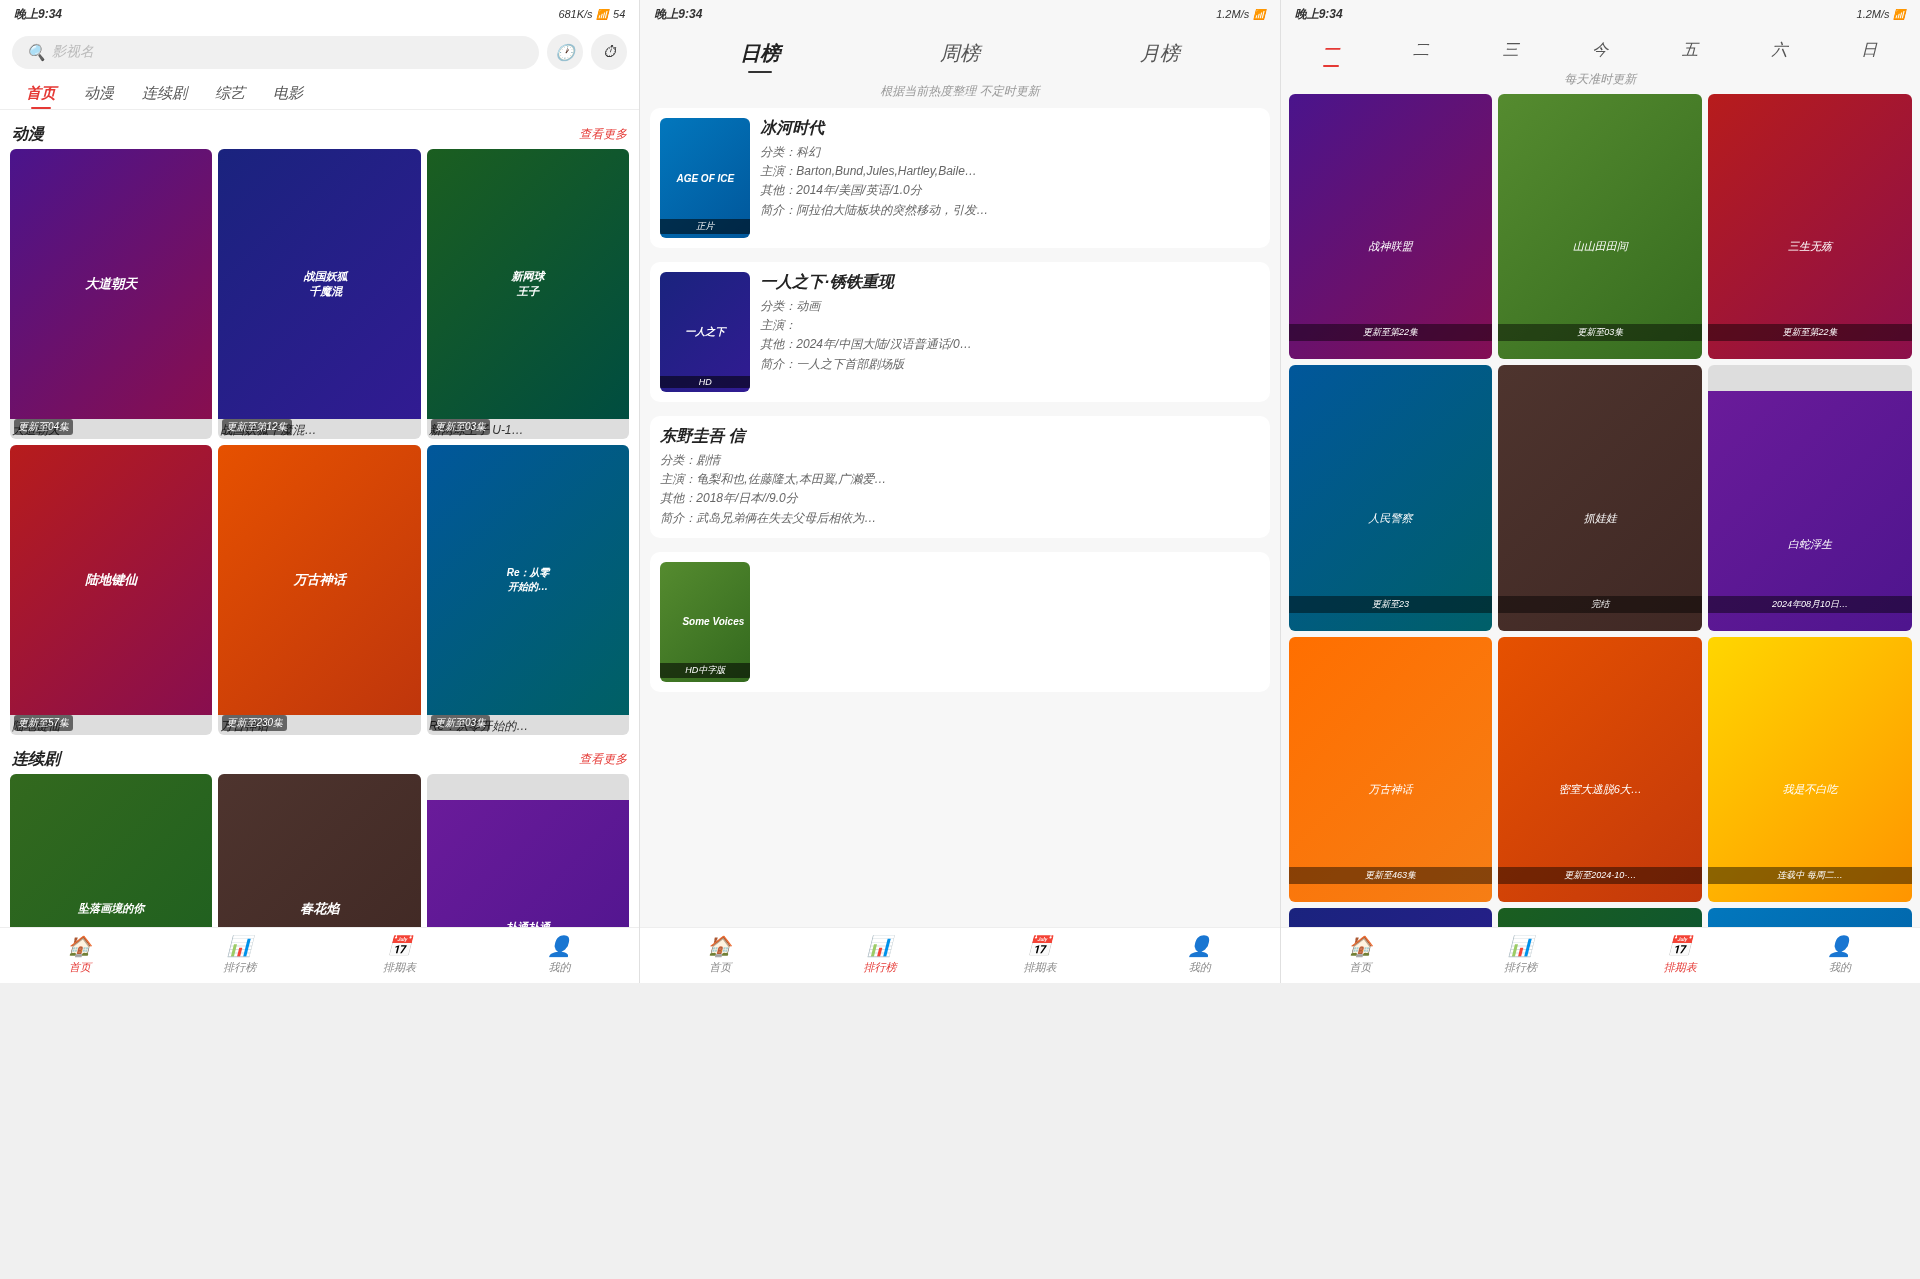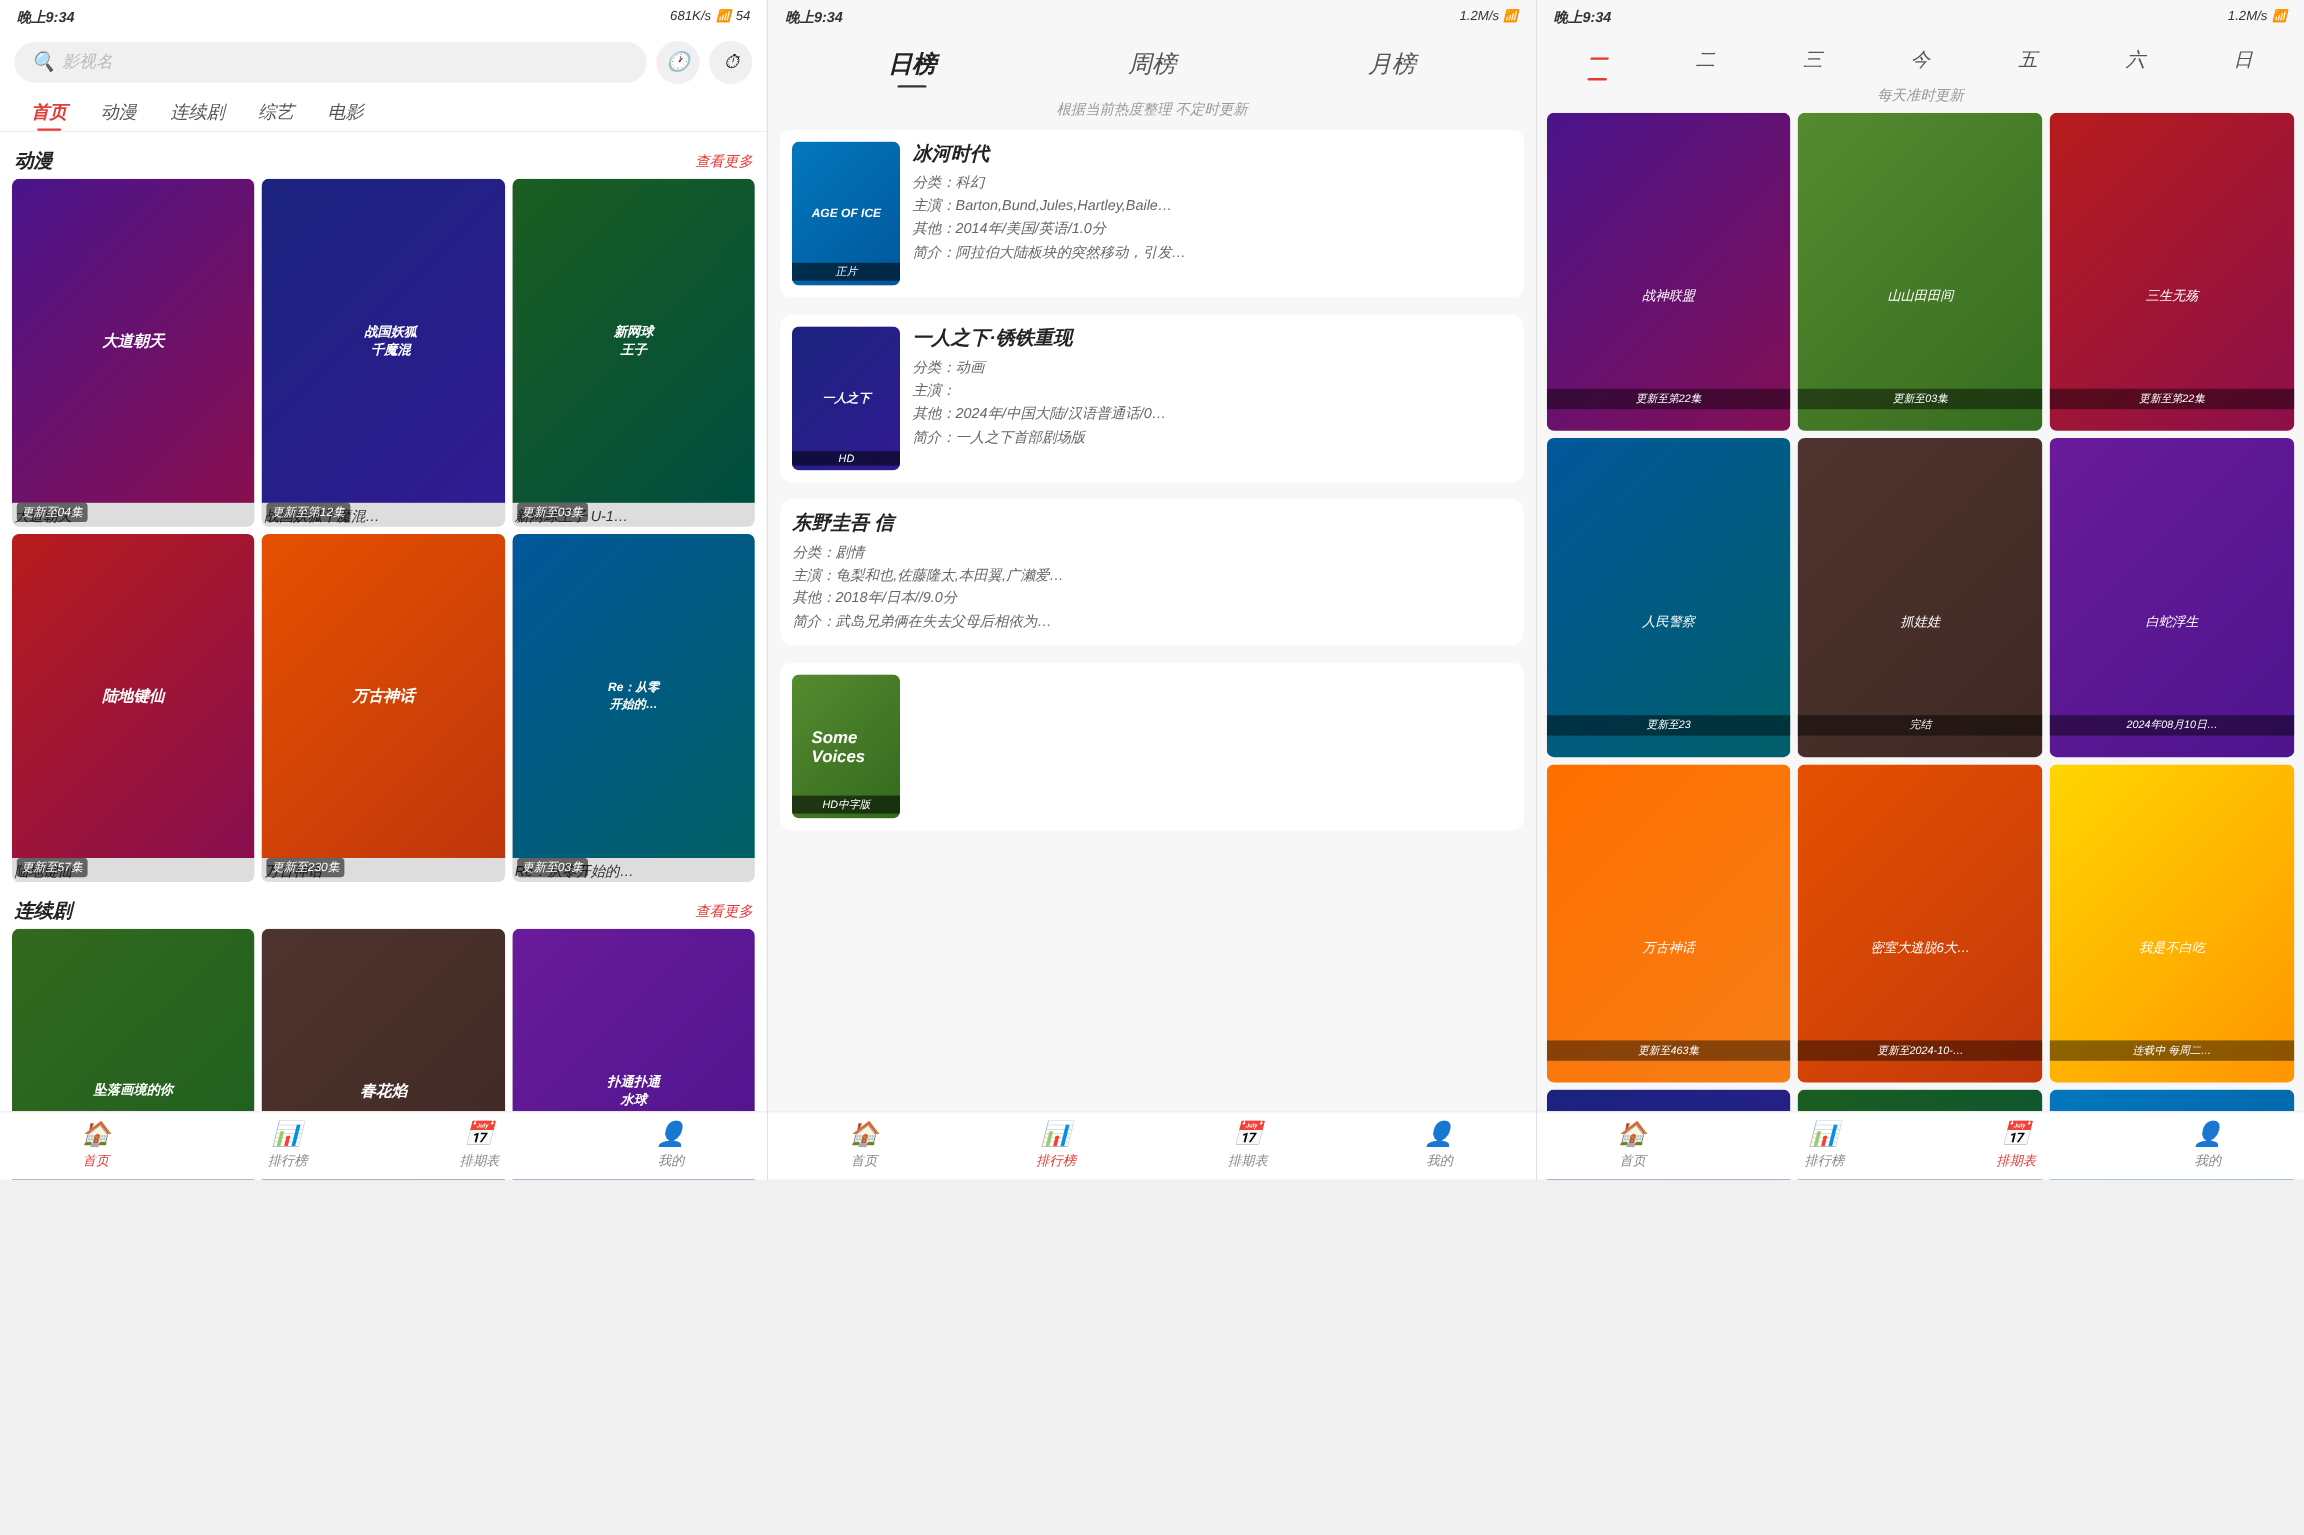--- a/index.html
+++ b/index.html
@@ -200,21 +200,21 @@
 
     
     .c1 { background: linear-gradient(135deg, #4a148c, #880e4f); }
     .c2 { background: linear-gradient(135deg, #1a237e, #311b92); }
     .c3 { background: linear-gradient(135deg, #1b5e20, #004d40); }
     .c4 { background: linear-gradient(135deg, #b71c1c, #880e4f); }
     .c5 { background: linear-gradient(135deg, #e65100, #bf360c); }
     .c6 { background: linear-gradient(135deg, #01579b, #006064); }
     .c7 { background: linear-gradient(135deg, #33691e, #1b5e20); }
     .c8 { background: linear-gradient(135deg, #4e342e, #3e2723); }
-    .c9 { background: linear-gradient(135deg, #6a1b9a, #4a148c); }
+    .c9 { background: linear-gradient(135deg, #6a1b9a, #4a148c); margin-top: 26px; }
     .c10 { background: linear-gradient(135deg, #0277bd, #01579b); }
     .c11 { background: linear-gradient(135deg, #558b2f, #33691e); }
     .c12 { background: linear-gradient(135deg, #f57f17, #e65100); }
 
     .rank-cover-badge-green {
       position: absolute; bottom: 4px; left: 0; right: 0;
       background: rgba(0,0,0,0.55); color: #fff;
       font-size: 9px; padding: 1px 4px; text-align: center;
     }
   </style>
@@ -413,21 +413,21 @@
           <span>主演：龟梨和也,佐藤隆太,本田翼,广濑爱…</span>
           <span>其他：2018年/日本//9.0分</span>
           <span>简介：武岛兄弟俩在失去父母后相依为…</span>
         </div>
       </div>
     </div>
 
     <div class="rank-item">
       <div class="rank-cover">
         <div class="rank-cover-placeholder c11">
-          <span style="color:#fff;font-size:14px;text-align:left;font-weight:bold;padding-left:16px;">Some Voices</span>
+          <span style="color:#fff;font-size:10px;text-align:left;font-weight:bold;padding-left:16px;">Some Voices</span>
         </div>
         <span class="rank-cover-badge-green">HD中字版</span>
       </div>
     </div>
 
   </div>
 
   <div class="bottom-nav">
     <div class="bottom-nav-item">
       <span class="bottom-nav-icon">🏠</span>

